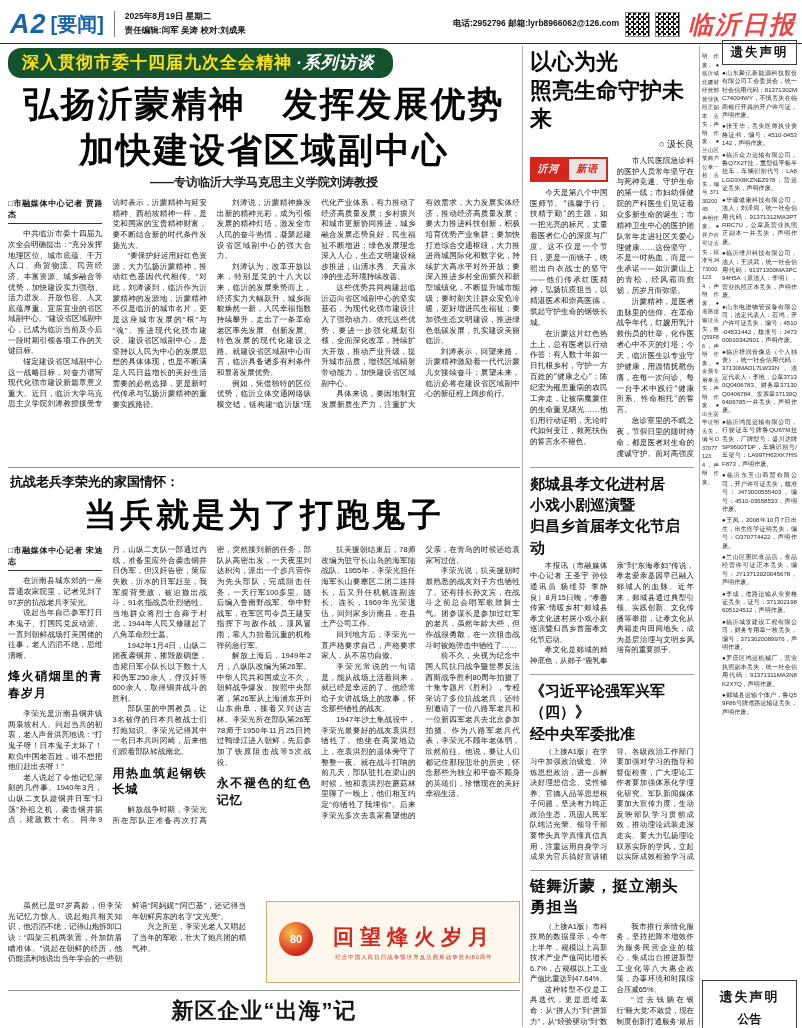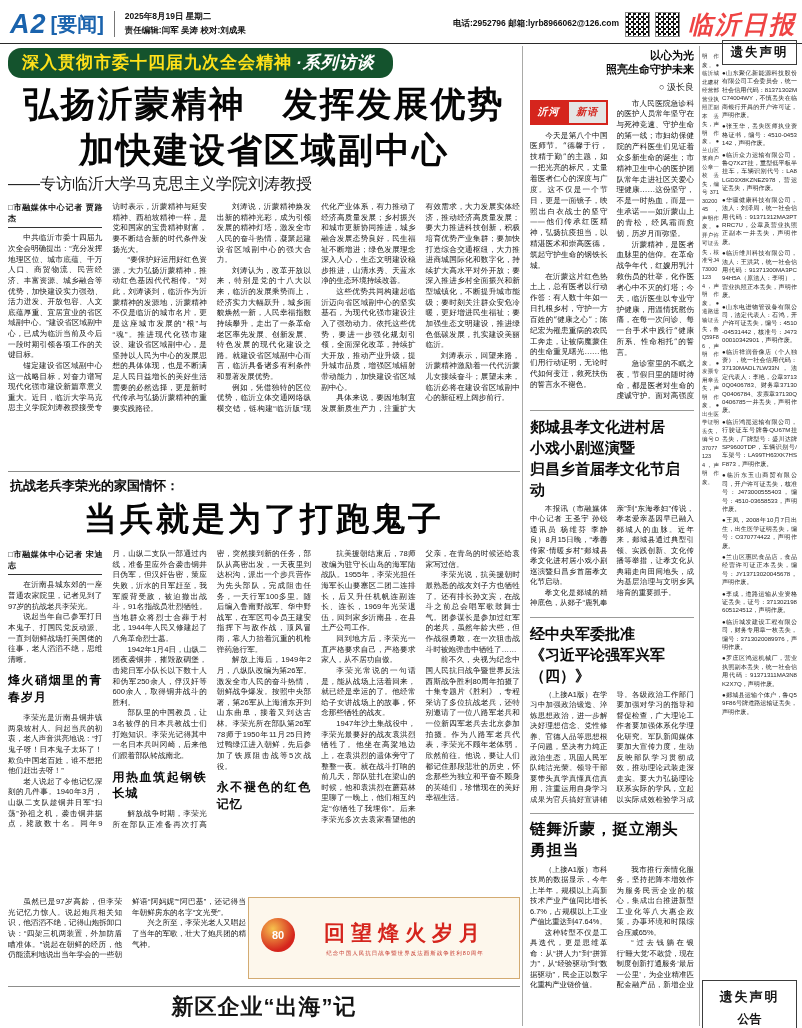--- a/index.html
+++ b/index.html
@@ -23,49 +23,49 @@
   
   .region-left{position:absolute;left:8px;top:46px;width:512px;height:980px;overflow:hidden;}
   .region-mid{position:absolute;left:522px;top:46px;width:178px;height:980px;box-sizing:border-box;
               padding:2px 5px 0 7px;border-left:1px solid #a9a9a7;border-right:1px solid #a9a9a7;overflow:hidden;}
   .region-right{position:absolute;left:702px;top:40px;width:95px;height:1026px;display:flex;flex-direction:column;overflow:hidden;}
   
   .lead-banner{display:inline-block;background:#14532d;border-radius:13px;padding:3px 18px 4px 14px;
                font-size:17px;font-weight:900;color:#ffe11a;letter-spacing:1px;margin-top:2px;}
   .lead-banner .tail{color:#fff;font-style:italic;margin-left:4px;}
   .lead-h{font-size:35px;font-weight:900;text-align:center;line-height:1.13;letter-spacing:2px;color:#060606;margin-top:6px;}
-  .lead-sub{font-size:16px;font-weight:400;margin:5px 0 7px;color:#1c1c1c;}
+  .lead-sub{font-size:12px;font-weight:700;text-align:center;margin:5px 0 7px;color:#1c1c1c;}
   .colbody{column-gap:10px;font-size:7.6px;line-height:1.4;text-align:justify;color:#161616;overflow:hidden;}
   .cols5{column-count:5;}
   .lead-body{height:262px;}
   .byline{font-weight:900;font-size:8px;border-bottom:1px solid #333;padding-bottom:3px;margin-bottom:5px;text-indent:0;}
   .section-rule{border-top:1px solid #8d8d8b;margin:7px 0 5px;}
   
   .vet-kicker{font-size:13px;font-weight:900;margin:1px 0 2px 2px;color:#0c0c0c;}
   .vet-h{font-size:33px;font-weight:900;text-align:center;letter-spacing:3px;margin:1px 0 7px;color:#050505;}
   .vet-body{height:344px;}
   .colsub{font-weight:900;font-size:12px;line-height:1.4;margin:7px 0;text-indent:0;letter-spacing:1px;color:#0a0a0a;}
-  .vet-bottom{display:flex;gap:2px;height:82px;margin-top:4px;}
+  .vet-bottom{display:flex;gap:20px;height:82px;margin-top:12px;}
   .vet-bottom-text{width:238px;column-count:2;column-gap:10px;font-size:7.6px;line-height:1.4;text-align:justify;overflow:hidden;}
   .memorial{flex:1;border:1px solid #d3ab72;background:#fdf7ec;position:relative;display:flex;align-items:center;overflow:hidden;}
   .mem-emblem{width:34px;height:34px;border-radius:50%;flex:0 0 auto;margin:0 6px 6px 12px;
               background:radial-gradient(circle at 35% 32%,#f6c14d,#d5251d 68%);
               color:#fff;font-weight:700;font-size:11px;display:flex;align-items:center;justify-content:center;}
   .mem-text{flex:1;text-align:center;padding-right:10px;position:relative;z-index:2;}
   .mem-title{color:#d5251d;font-size:21px;font-weight:900;letter-spacing:6px;}
   .mem-sub{color:#c5372c;font-size:5.5px;margin-top:3px;letter-spacing:1px;}
   .mem-wave{position:absolute;left:-6px;right:-6px;bottom:-11px;height:22px;z-index:1;
      background:radial-gradient(70px 16px at 12% 100%,rgba(214,37,29,.85) 60%,transparent 61%),
                 radial-gradient(110px 14px at 50% 100%,rgba(233,90,70,.45) 60%,transparent 61%),
                 radial-gradient(80px 18px at 88% 100%,rgba(214,37,29,.8) 60%,transparent 61%);}
   
   .xq-h{font-size:22px;font-weight:900;text-align:center;letter-spacing:1px;margin:2px 0 5px;}
   .xq-body{height:52px;font-size:7.4px;}
   
-  .yx-title{font-size:11px;font-weight:900;text-align:right;line-height:1.3;color:#0a0a0a;}
+  .yx-title{font-size:22px;font-weight:900;text-align:left;line-height:1.3;color:#0a0a0a;}
   .yx-author{font-size:9px;text-align:right;margin:4px 0 5px;color:#222;}
   .serifbody{column-count:2;column-gap:9px;font-size:7.6px;line-height:1.43;text-align:justify;
              font-family:"DejaVu Serif","Liberation Serif",serif;overflow:hidden;}
   .yx-body{height:304px;}
   .yh-logo{display:flex;height:25px;margin:1px 0 6px;font-weight:900;font-size:10px;font-style:italic;break-inside:avoid;}
   .yh-logo .a{background:#d5251d;color:#fff;flex:1;display:flex;align-items:center;justify-content:center;letter-spacing:1px;}
   .yh-logo .b{border:2px solid #d5251d;box-sizing:border-box;color:#d5251d;background:#e5e5e5;flex:1;
               display:flex;align-items:center;justify-content:center;letter-spacing:1px;}
   .mid-rule{border-top:1px solid #9b9b99;margin:7px 0 5px;}
   .mid-head{font-size:15px;font-weight:900;line-height:1.42;color:#0a0a0a;}
@@ -139,21 +139,21 @@
         <div class="byline">□市融媒体中心记者 宋迪志</div>
         <p>在沂南县城东郊的一座普通农家院里，记者见到了97岁的抗战老兵李荣光。</p>
         <p>说起当年自己参军打日本鬼子、打国民党反动派、一直到朝鲜战场打美国佬的往事，老人滔滔不绝，思维清晰。</p>
         <p class="colsub">烽火硝烟里的青春岁月</p>
         <p>李荣光是沂南县铜井镇两泉坡村人。问起当兵的初衷，老人声音洪亮地说：“打鬼子呀！日本鬼子太坏了！欺负中国老百姓，谁不想把他们赶出去呀！”</p>
         <p>老人说起了令他记忆深刻的几件事。1940年3月，山纵二支队趁铜井日军“扫荡”孙祖之机，袭击铜井据点，毙敌数十名。同年9月，山纵二支队一部通过内线，准备里应外合袭击铜井日伪军，但汉奸告密，策应失败，沂水的日军赶至，我军腹背受敌，被迫撤出战斗，91名指战员壮烈牺牲。当地群众将烈士合葬于村北，1944年人民又修建起了八角革命烈士墓。</p>
         <p>1942年1月4日，山纵二团夜袭铜井，摧毁敌碉堡，击毙日军小队长以下数十人和伪军250余人，俘汉奸等600余人，取得铜井战斗的胜利。</p>
         <p>部队里的中国教员，让3名被俘的日本兵教战士们打炮知识。李荣光记得其中一名日本兵叫冈崎，后来他们跟着部队转战南北。</p>
         <p class="colsub">用热血筑起钢铁长城</p>
         <p>解放战争时期，李荣光所在部队正准备再次打高密，突然接到新的任务，部队从高密出发，一天夜里到达枳沟，派出一个步兵营作为先头部队，完成阻击任务，一天行军100多里。随后编入鲁南野战军、华中野战军，在军区司令员王建安指挥下与敌作战，顶风冒雨，靠人力抬着沉重的机枪弹药急行军。</p>
-        <p>解放上海后，1949年2月，八纵队改编为第26军。激发全市人民的奋斗热情，朝鲜战争爆发。按照中央部署，第26军从上海浦东开到山东曲阜，接着又到达吉林。李荣光所在部队第26军78师于1950年11月25日跨过鸭绿江进入朝鲜，先后参加了铁原阻击战等5次战役。</p>
+        <p>解放上海后，1949年2月，八纵队改编为第26军。中华人民共和国成立不久，朝鲜战争爆发。按照中央部署，第26军从上海浦东开到山东曲阜，接着又到达吉林。李荣光所在部队第26军78师于1950年11月25日跨过鸭绿江进入朝鲜，先后参加了铁原阻击战等5次战役。</p>
         <p class="colsub">永不褪色的红色记忆</p>
         <p>抗美援朝结束后，78师改编为驻守长山岛的海军陆战队。1955年，李荣光担任海军长山要塞区二团二连排长，后又升任机帆连副连长、连长，1969年光荣退伍，回到家乡沂南县，在县土产公司工作。</p>
         <p>回到地方后，李荣光一直严格要求自己，严格要求家人，从不居功自傲。</p>
         <p>李荣光常说的一句话是，能从战场上活着回来，就已经是幸运的了。他经常给子女讲战场上的故事，怀念那些牺牲的战友。</p>
         <p>1947年沙土集战役中，李荣光最要好的战友袁洪烈牺牲了。他坐在高粱地边上，在袁洪烈的遗体旁守了整整一夜。就在战斗打响的前几天，部队驻扎在梁山的时候，他和袁洪烈在蘑菇林里聊了一晚上，他们相互约定“你牺牲了我埋你”。后来李荣光多次去袁家看望他的父亲，在青岛的时候还给袁家写过信。</p>
         <p>李荣光说，抗美援朝时最熟悉的战友刘子方也牺牲了。还有排长孙文宾，在战斗之前总会唱军歌鼓舞士气。团参谋长是参加过红军的老兵，虽然年龄大些，但作战很勇敢，在一次狙击战斗时被炮弹击中牺牲了……</p>
         <p>前不久，央视为纪念中国人民抗日战争暨世界反法西斯战争胜利80周年拍摄了十集专题片《胜利》，专程采访了多位抗战老兵，还特别邀请了一位八路军老兵和一位新四军老兵去北京参加拍摄。作为八路军老兵代表，李荣光不顾年老体弱，欣然前往。他说，要让人们都记住那段悲壮的历史，怀念那些为独立和平奋不顾身的英雄们，珍惜现在的美好幸福生活。</p>
       </div>
       <div class="vet-bottom">
         <div class="vet-bottom-text">
@@ -210,22 +210,22 @@
       <div class="mid-head">归昌乡首届孝文化节启动</div>
       <div class="sansbody tc-body">
         <p>本报讯（市融媒体中心记者 王圣宇 孙锐 通讯员 杨维芬 李静良）8月15日晚，“孝善传家·情暖乡村”郯城县孝文化进村居小戏小剧巡演暨归昌乡首届孝文化节启动。</p>
         <p>孝文化是郯城的精神底色，从郯子“鹿乳奉亲”到“东海孝妇”传说，孝老爱亲基因早已融入郯城人的血脉。近年来，郯城县通过典型引领、实践创新、文化传播等举措，让孝文化从典籍走向田间地头，成为基层治理与文明乡风培育的重要抓手。</p>
 
       </div>
     </div>
 
     <div class="mid-rule"></div>
     <div>
+      <div class="mid-head">《习近平论强军兴军（四）》</div>
       <div class="mid-head">经中央军委批准</div>
-      <div class="mid-head">《习近平论强军兴军（四）》</div>
       <div class="sansbody jw-body">
         <p>（上接A1版）在学习中加强政治锻造、淬炼思想政治，进一步解决好理想信念、党性修养、官德人品等思想根子问题，坚决有力纯正政治生态，巩固人民军队纯洁光荣。领导干部要带头真学真懂真信真用，注重运用自身学习成果为官兵搞好宣讲辅导。各级政治工作部门要加强对学习的指导和督促检查，广大理论工作者要加强体系化学理化研究。军队新闻媒体要加大宣传力度，生动反映部队学习贯彻成效，推动理论武装走深走实。要大力弘扬理论联系实际的学风，立起以实际成效检验学习成果的导向，切实把学习成效转化为奋力攻坚、奋斗强军的生动实践，全面提高履行新时代使命任务能力，以优异成绩迎接建军100周年。</p>
       </div>
     </div>
 
     <div class="mid-rule"></div>
     <div>
       <div class="lw-head">链舞沂蒙，挺立潮头勇担当</div>
       <div class="sansbody lw-body">
         <p>（上接A1版）市科技局的数据显示，今年上半年，规模以上高新技术产业产值同比增长6.7%，占规模以上工业产值比重达到47.64%。</p>

